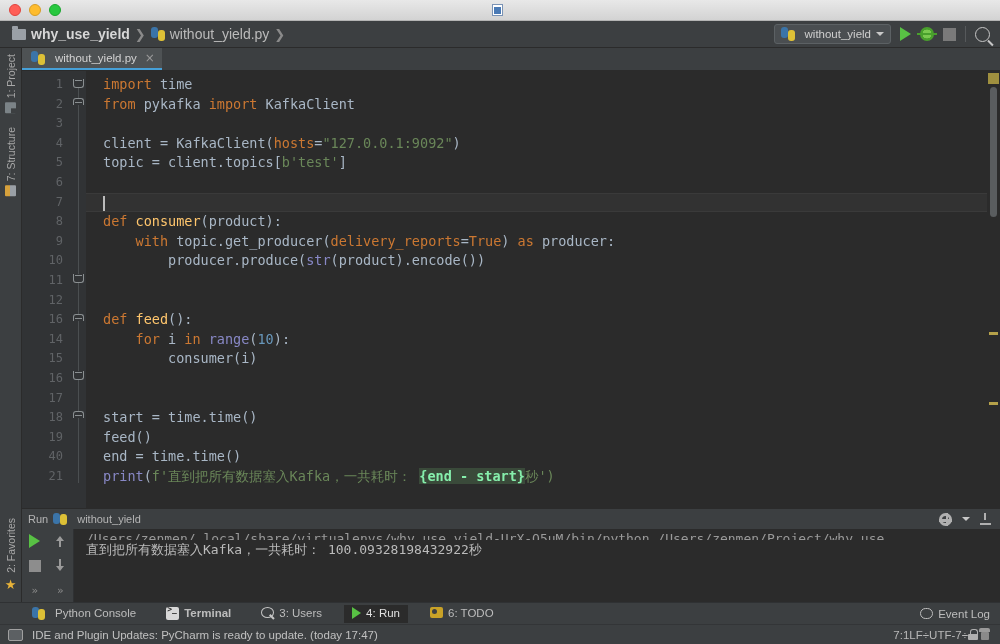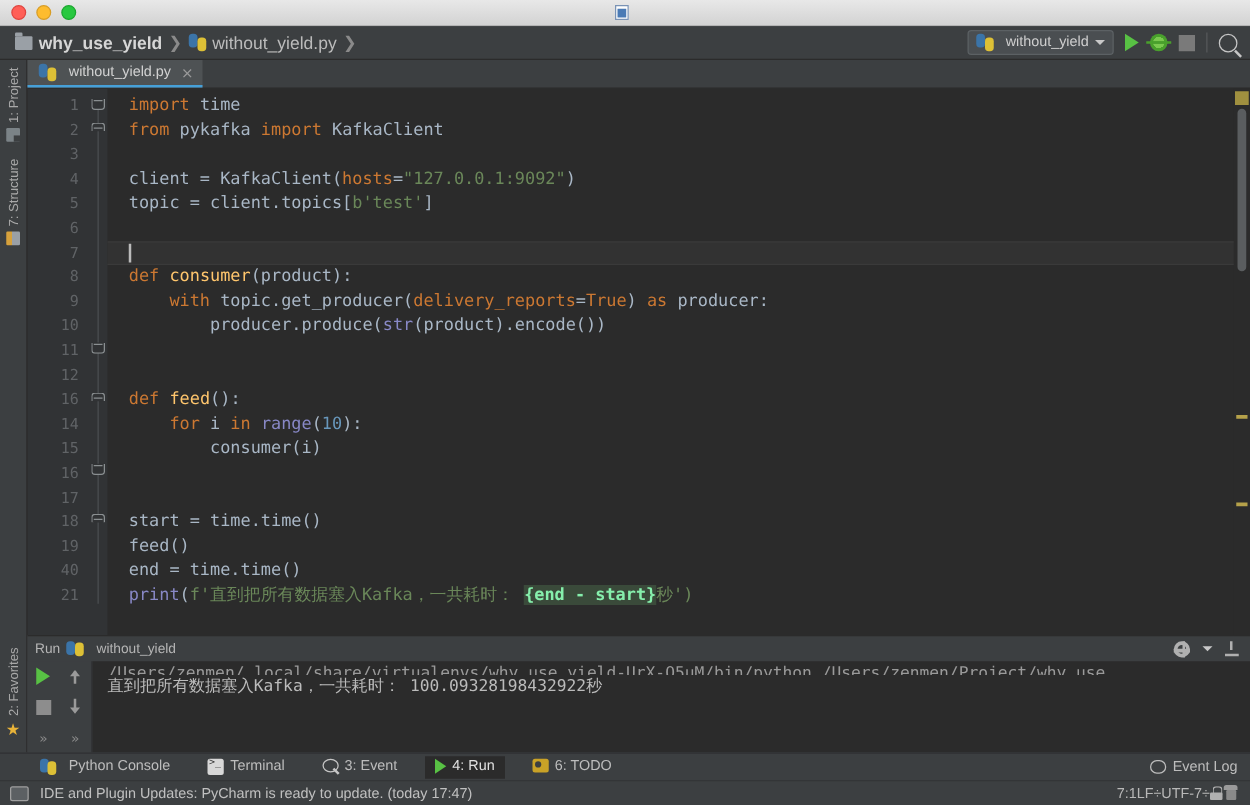--- a/index.html
+++ b/index.html
@@ -482,27 +482,27 @@
       </div>
     </div>
   </div>
 
   <div class="bottombar">
     <div style="width:22px"></div>
     <div class="btab">
       <span class="bt-ico ico-py"></span>
       <span>Python Console</span>
     </div>
-    <div class="btab" style="margin-left:14px;">
+    <div class="btab" style="margin-left:14px;font-weight:bold;">
       <span class="bt-ico ico-term"></span>
       <span>Terminal</span>
     </div>
     <div class="btab" style="margin-left:14px;">
       <span class="bt-ico ico-find"></span>
-      <span>3: Event</span>
+      <span>3: Users</span>
     </div>
     <div class="btab active" style="margin-left:14px;">
       <span class="ico-runtri"></span>
       <span>4: Run</span>
     </div>
     <div class="btab" style="margin-left:14px;">
       <span class="bt-ico ico-todo"></span>
       <span>6: TODO</span>
     </div>
 

